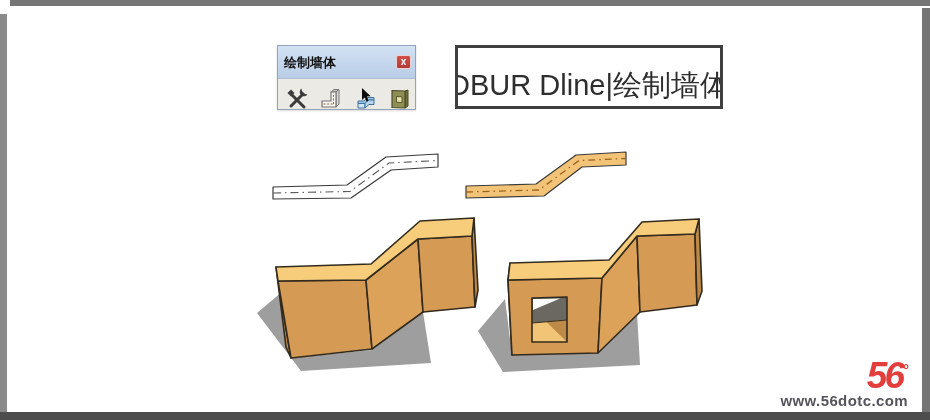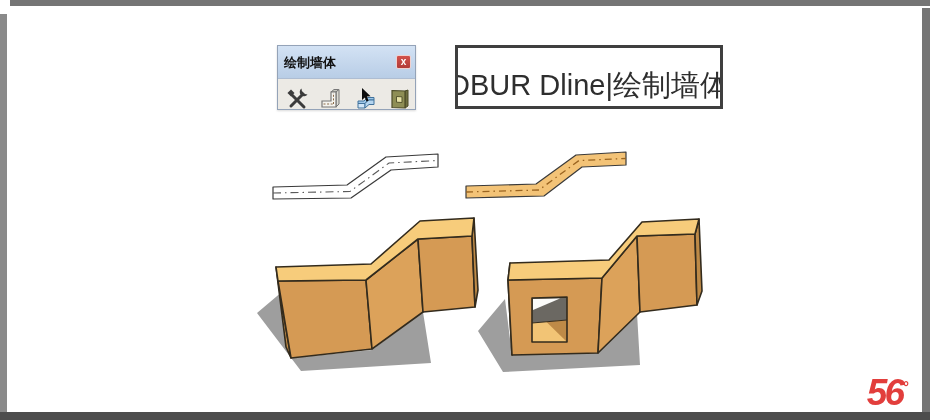--- a/index.html
+++ b/index.html
@@ -162,15 +162,16 @@
 
   <div class="caption-box">
     <span>DBUR Dline|绘制墙体</span>
   </div>
 
   <div class="logo">
     <div class="row1">
       <span class="num">56</span>
         <span class="deg">°</span>
     </div>
+    <div class="site">www.56dotc.com</div>
   </div>
 
 </div>
 
 </body></html>

